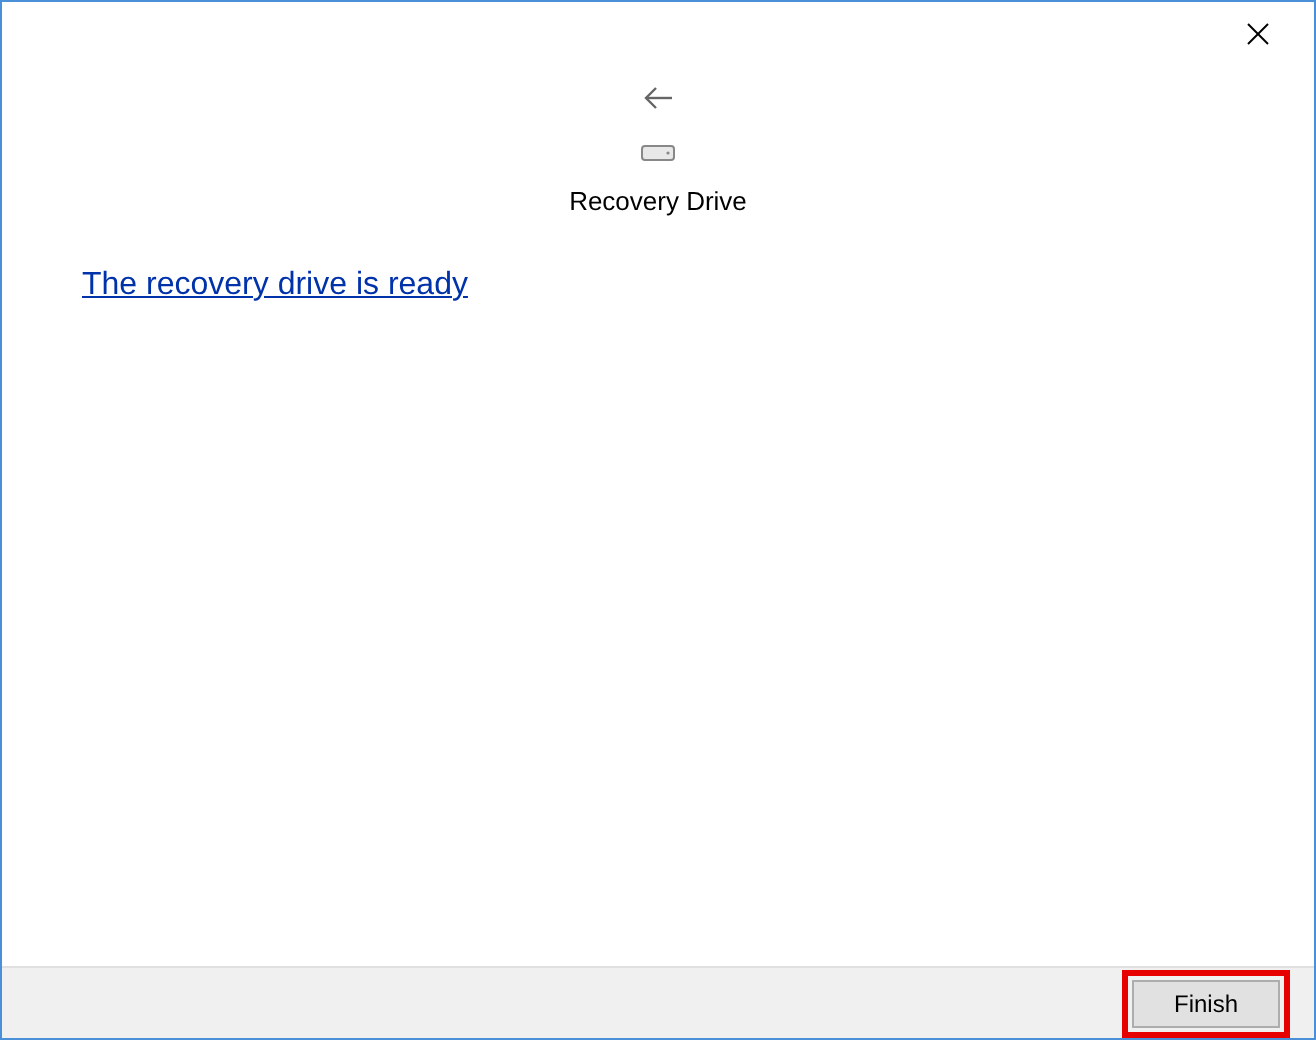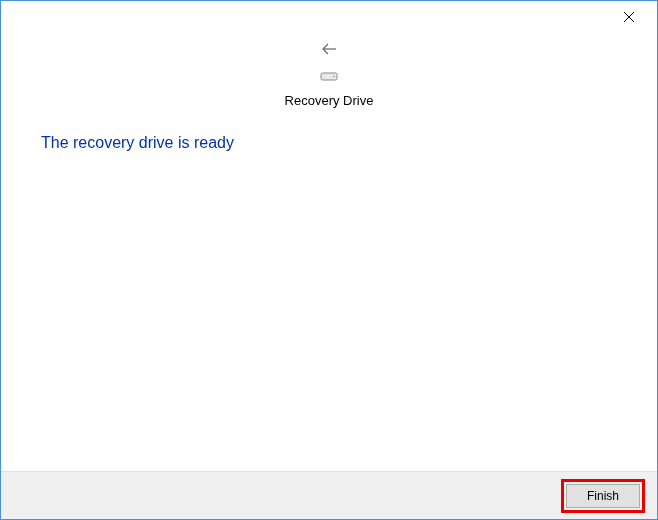--- a/index.html
+++ b/index.html
@@ -73,23 +73,24 @@
       color: #000;
     }
     .content {
       flex: 1;
       padding: 16px 40px;
     }
     .heading {
       font-size: 16px;
       color: #0033aa;
       font-weight: 400;
+      text-decoration: underline;
     }
     .footer {
-      height: 48px;
+      height: 36px;
       background: #f0f0f0;
       border-top: 1px solid #e0e0e0;
       display: flex;
       justify-content: flex-end;
       align-items: center;
       padding-right: 12px;
     }
     .finish-btn {
       min-width: 74px;
       height: 24px;

